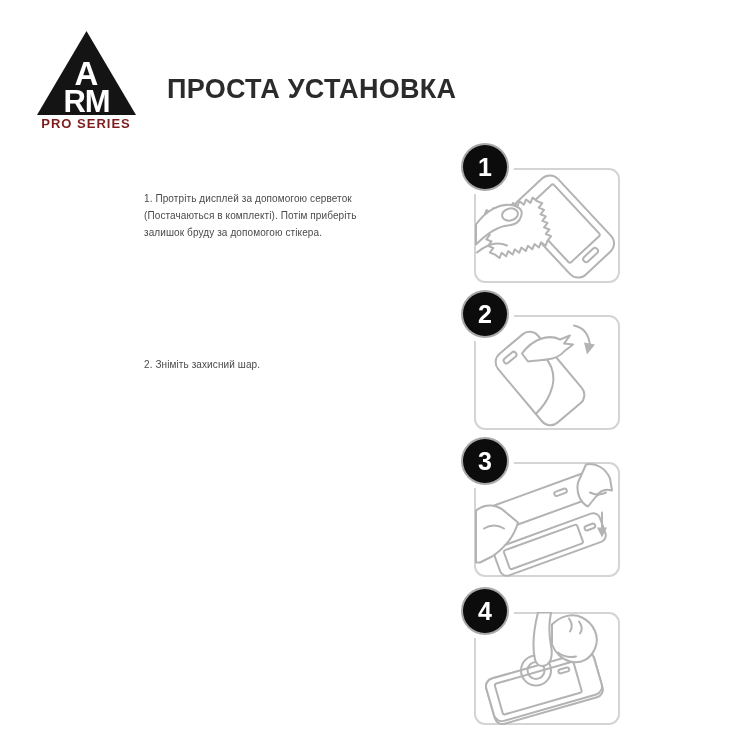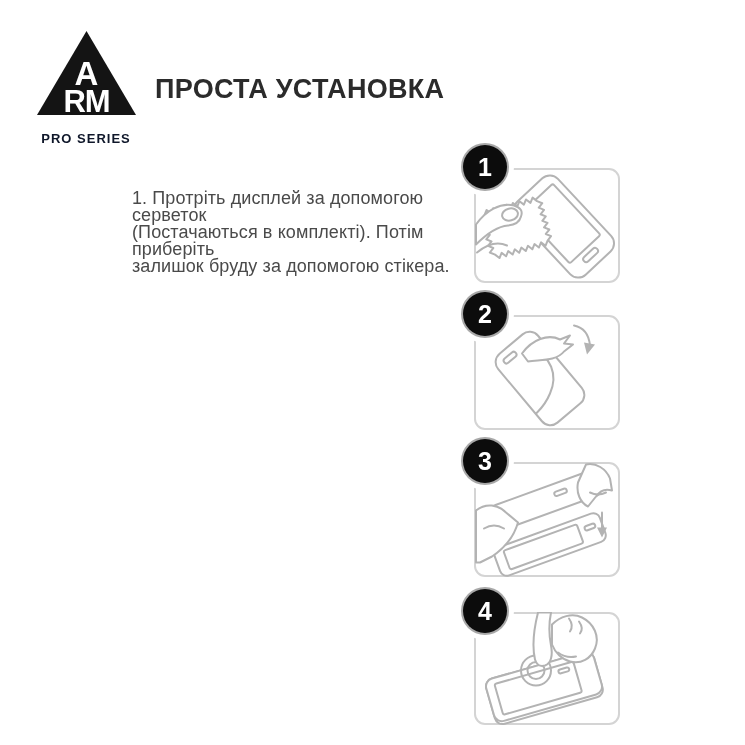--- a/index.html
+++ b/index.html
@@ -7,35 +7,35 @@
     width:745px;height:745px;background:#ffffff;
     font-family:"Liberation Sans","DejaVu Sans",sans-serif;
     color:#4a4a4a;overflow:hidden;
   }
   .sheet{position:relative;width:745px;height:745px;background:#ffffff;}
 
   
   .logo{position:absolute;left:36px;top:31px;width:100px;text-align:center;}
   .logo svg{display:block;margin:0 auto;}
   .series{
-    margin-top:16px;font-size:13px;font-weight:700;color:#0f172a;
+    margin-top:1px;font-size:13px;font-weight:700;color:#7f1d1d;
     letter-spacing:1px;white-space:nowrap;
   }
 
   
   .title{
-    position:absolute;left:155px;top:74px;margin:0;
+    position:absolute;left:167px;top:74px;margin:0;
     font-size:27px;font-weight:700;color:#2b2b2b;letter-spacing:.3px;
     white-space:nowrap;
   }
 
   
   .step-text{
-    position:absolute;left:132px;width:350px;
-    font-size:18px;line-height:17px;letter-spacing:.1px;
+    position:absolute;left:144px;width:350px;
+    font-size:10px;line-height:17px;letter-spacing:.1px;
     color:#4a4a4a;white-space:pre-line;
   }
   .t1{top:190px}.t2{top:356px}.t3{top:486px}.t4{top:631px}
 
   
   .figure{
     position:absolute;left:474px;width:146px;height:115px;margin:0;
     border:2px solid #d4d4d4;border-radius:11px;background:#fff;
     box-sizing:border-box;
   }
@@ -68,20 +68,21 @@
       <text x="49.5" y="81" text-anchor="middle" font-size="31" font-weight="bold" fill="#ffffff" letter-spacing="-1">RM</text>
     </svg>
     <div class="series">PRO SERIES</div>
   </div>
 
   <h1 class="title">ПРОСТА УСТАНОВКА</h1>
 
   <div class="step-text t1">1. Протріть дисплей за допомогою серветок
 (Постачаються в комплекті). Потім приберіть
 залишок бруду за допомогою стікера.</div>
+  <div class="step-text t2">2. Зніміть захисний шар.</div>
 
   <figure class="figure f1">
     <div class="badge">
       <span>1</span>
     </div>
     <svg class="art" viewBox="0 0 146 114">
 
       <g transform="translate(90,58) rotate(-43)">
         <rect class="fill" x="-28" y="-50" width="56" height="100" rx="11"></rect>
         <rect x="-21" y="-39" width="42" height="70" rx="2"></rect>

